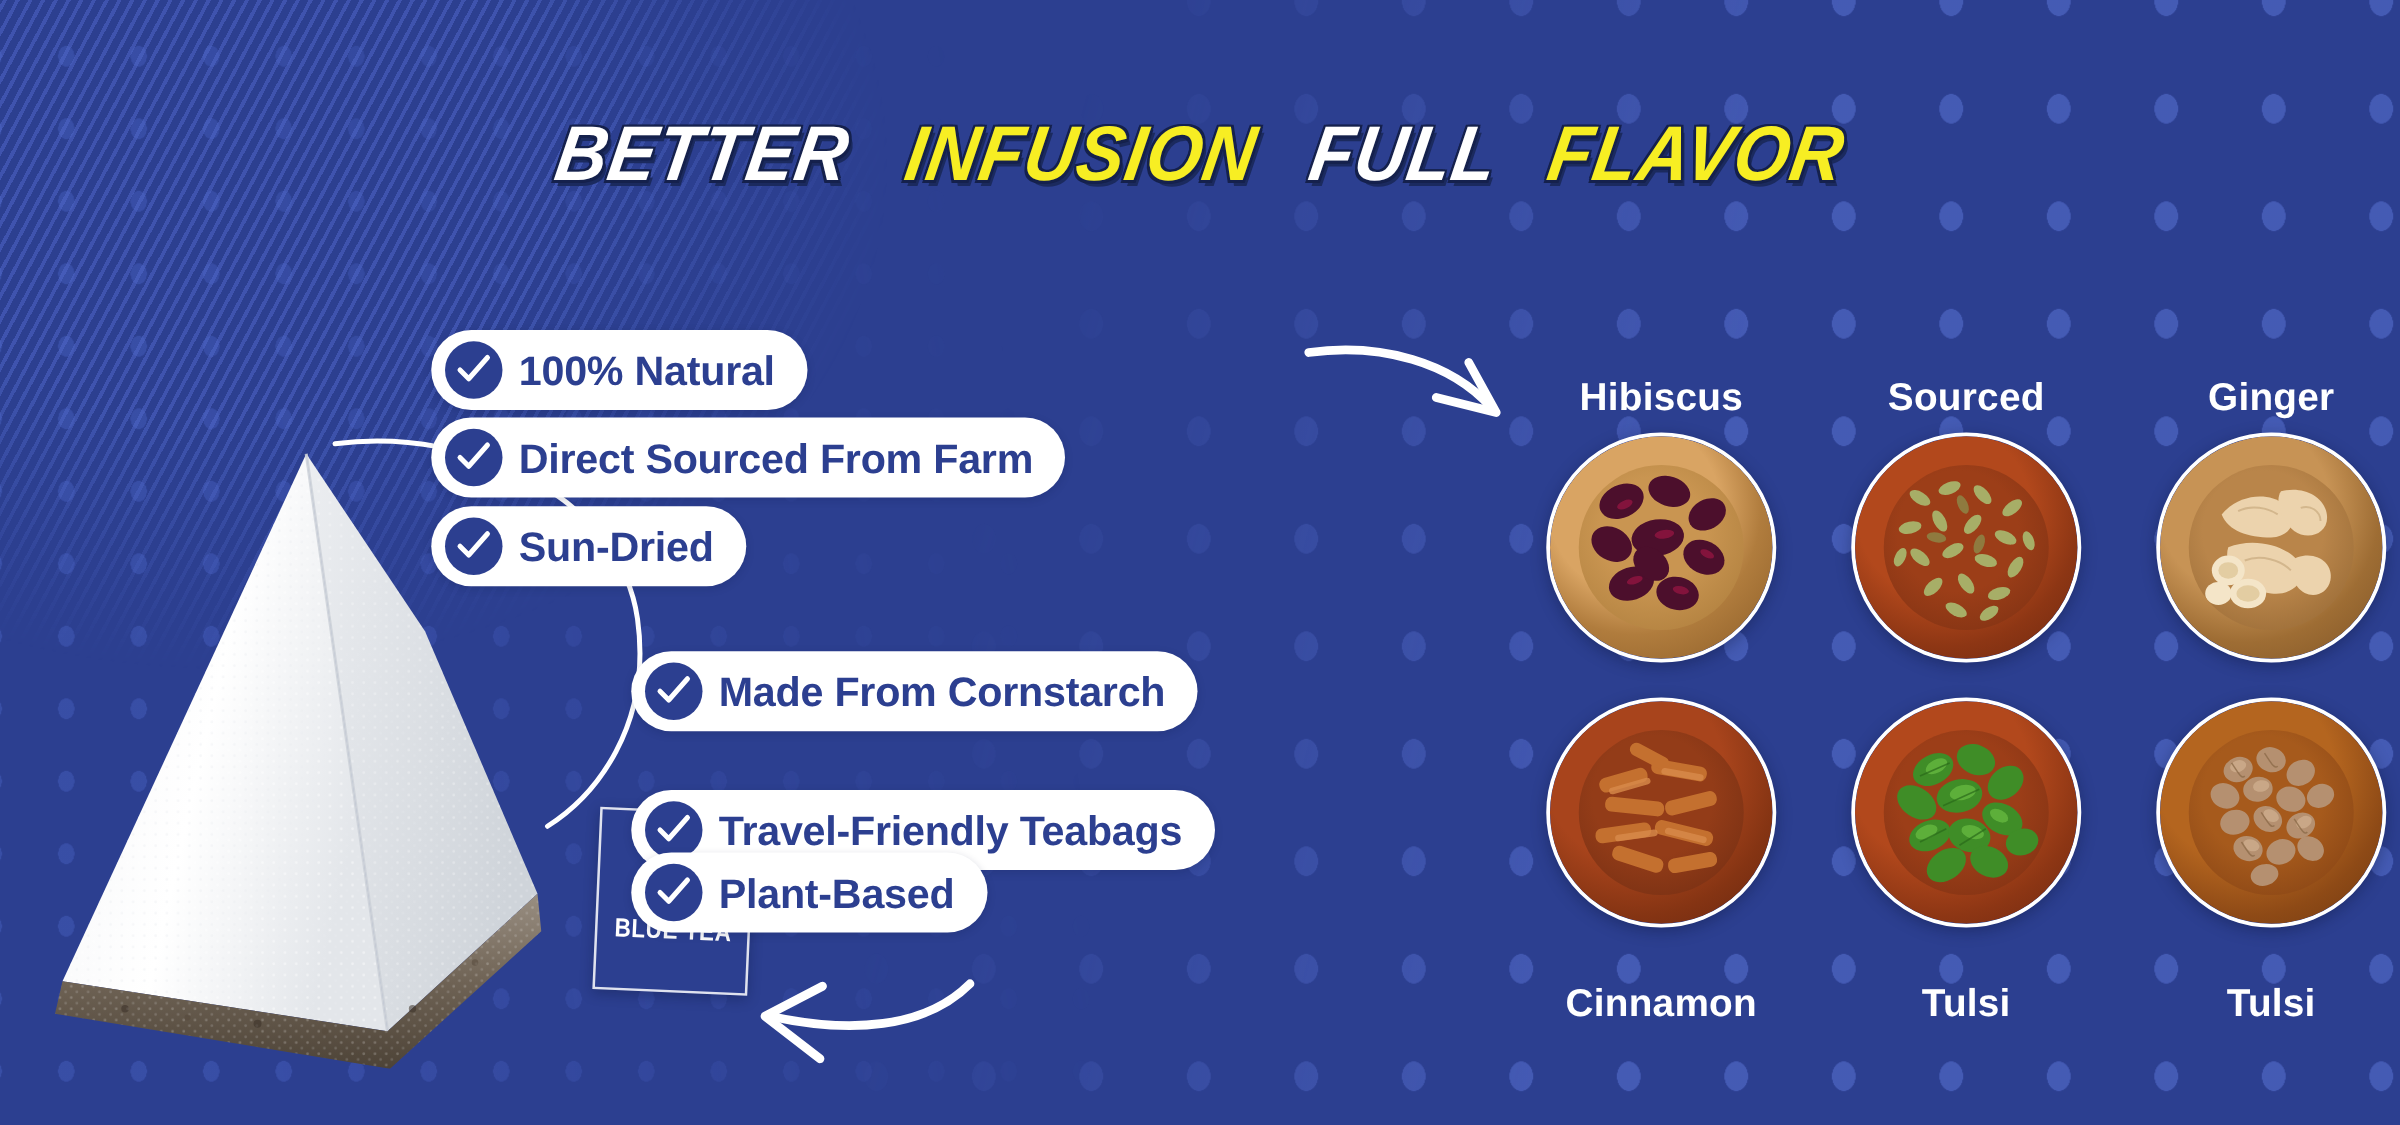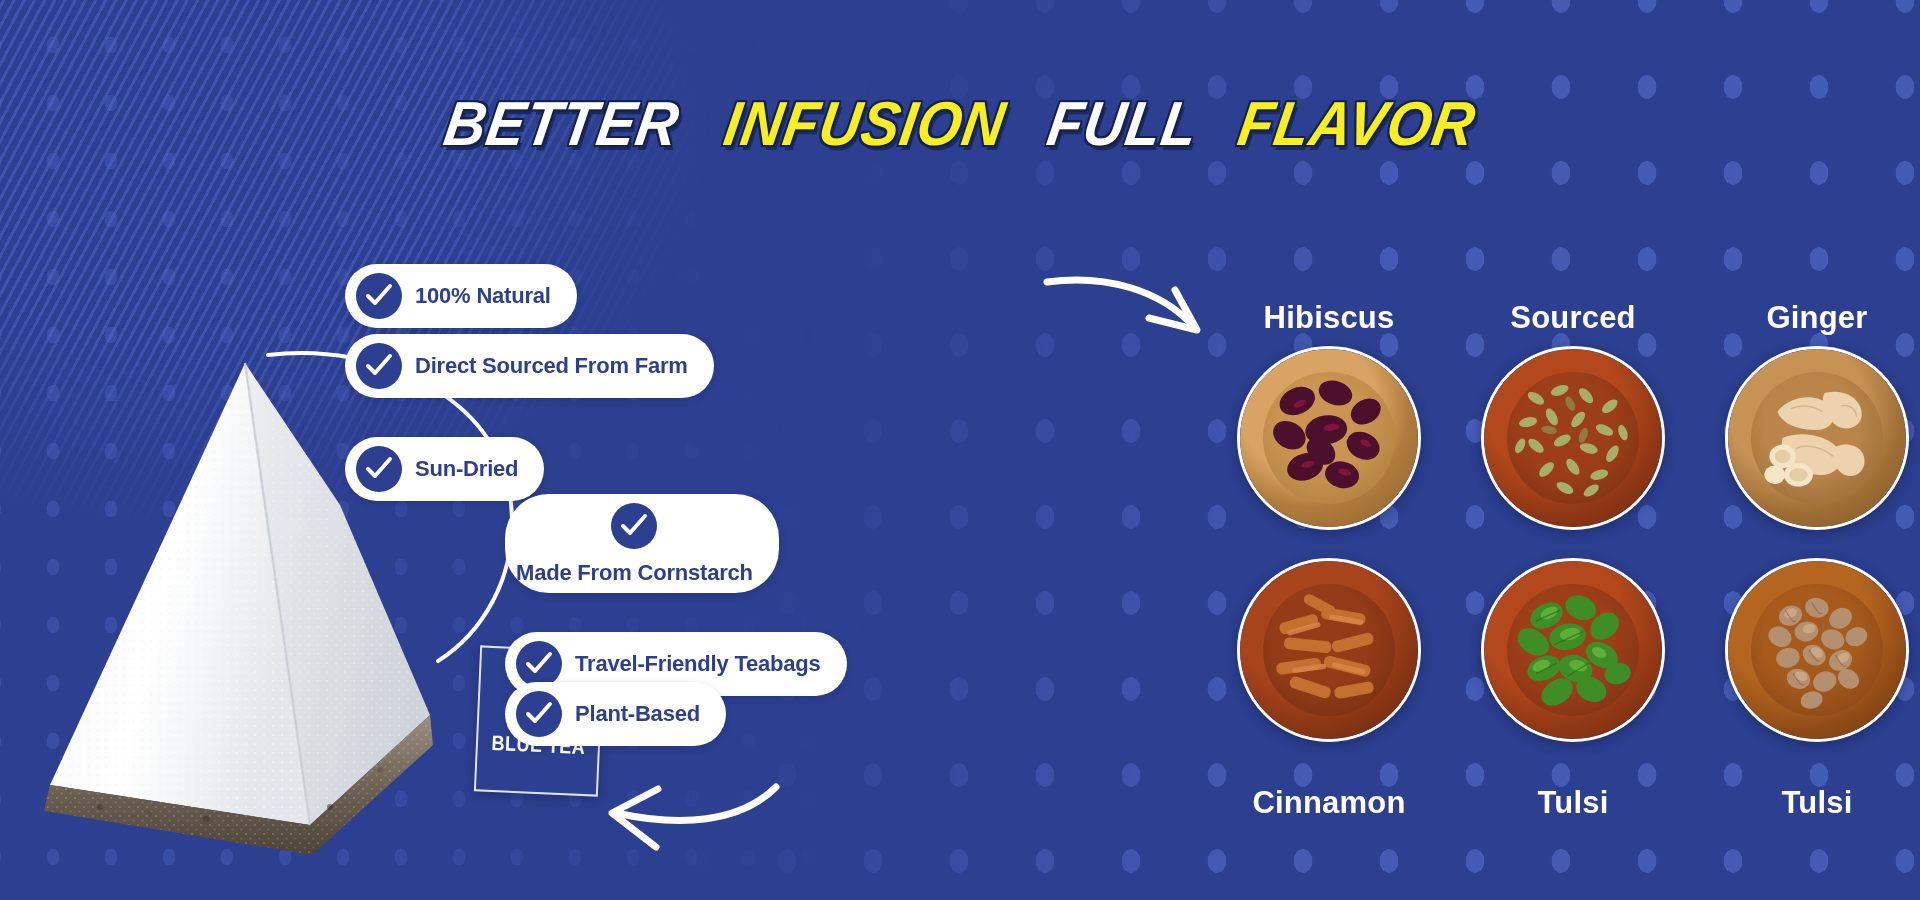--- a/index.html
+++ b/index.html
@@ -56,33 +56,33 @@
 
   
   .pill{
     position:absolute;display:flex;align-items:center;gap:13px;
     background:#ffffff;border-radius:44px;
     padding:9px 26px 9px 11px;
     box-shadow:0 2px 7px rgba(10,20,60,.18);
     white-space:nowrap;
   }
   .pill .label{
-    color:#2c3f90;font-size:22px;font-weight:700;letter-spacing:-.2px;
+    color:#2c3f90;font-size:33px;font-weight:700;letter-spacing:-.2px;
     font-family:"Liberation Sans",sans-serif;line-height:1;text-align:center;
   }
   .check{
     width:46px;height:46px;flex:0 0 46px;border-radius:50%;
     background:#2c3f90;position:relative;
   }
   .check svg{position:absolute;left:9px;top:10px;}
 
   .p1{left:345px;top:264px;}
   .p2{left:345px;top:334px;}
-  .p3{left:345px;top:405px;margin-top:32px;}
-  .p4{left:505px;top:494px;flex-direction:column;}
+  .p3{left:345px;top:405px;}
+  .p4{left:505px;top:521px;}
   .p5{left:505px;top:632px;}
   .p6{left:505px;top:682px;}
 
   
   .teabag{position:absolute;left:10px;top:355px;width:460px;height:500px;}
   .bagstring{position:absolute;left:250px;top:-10px;width:330px;height:320px;}
 
   .tag{
     position:absolute;left:477px;top:648px;width:120px;height:142px;
     background:#2c3f90;border:2px solid rgba(255,255,255,.85);

